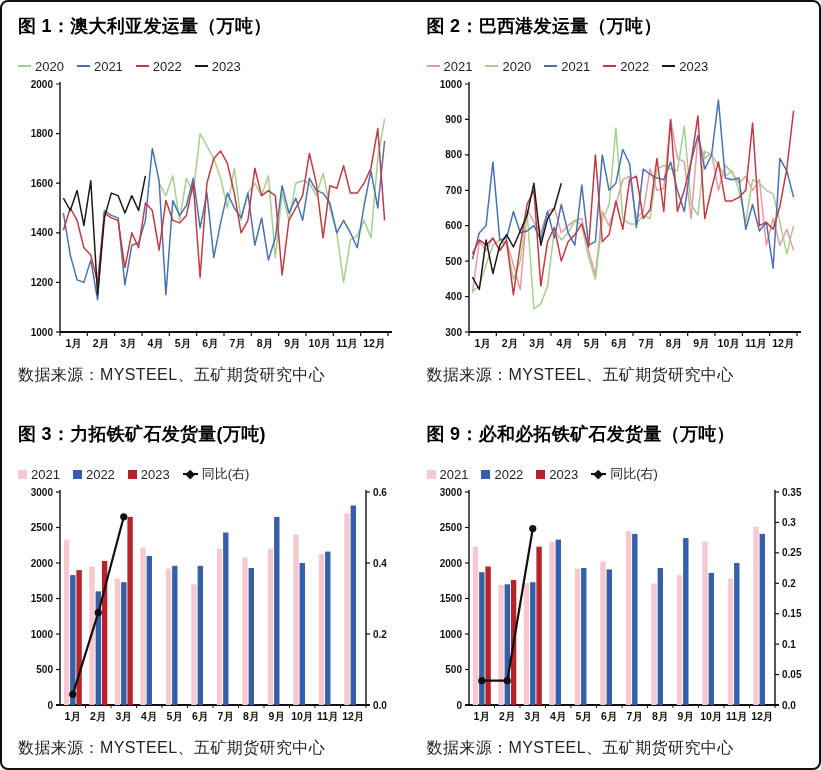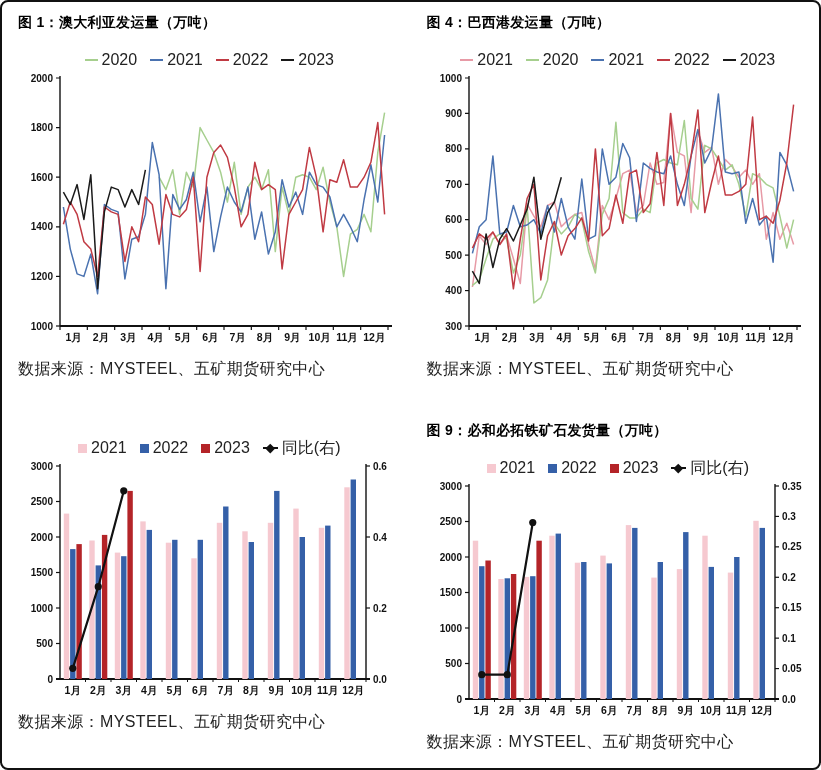--- a/index.html
+++ b/index.html
@@ -9,26 +9,26 @@
     width:821px;height:770px;background:#fff;
     border:2px solid #111;border-radius:8px;overflow:hidden;
     position:relative;
   }
   .grid{
     display:grid;grid-template-columns:1fr 1fr;grid-template-rows:408px 356px;
     width:100%;height:100%;padding:2px 0 0 0;
   }
   .panel{padding:8px 10px 0 16px;overflow:hidden;}
   .panel-title{
-    margin:2px 0 2px 0;font-size:14px;font-weight:bold;color:#000;
+    margin:2px 0 2px 0;font-size:18px;font-weight:bold;color:#000;
     letter-spacing:0.3px;
   }
   .legend{
-    display:flex;justify-content:center;align-items:center;gap:13px;
-    font-size:16px;color:#222;margin:20px 0 0 0;height:16px;
+    display:flex;justify-content:flex-start;align-items:center;gap:13px;
+    font-size:13px;color:#222;margin:20px 0 0 0;height:16px;
   }
   .lg-item{display:inline-flex;align-items:center;gap:4px;}
   .sw-line{display:inline-block;width:13px;height:2.4px;}
   .sw-box{display:inline-block;width:9px;height:9px;}
   .sw-dia-wrap{display:inline-flex;align-items:center;position:relative;width:15px;height:8px;}
   .sw-dia-line{position:absolute;left:0;top:3px;width:15px;height:1.6px;background:#111;}
   .sw-dia{position:absolute;left:4px;top:0.5px;width:6.5px;height:6.5px;background:#111;transform:rotate(45deg);}
   .source{
     font-size:16px;color:#222;margin:9px 0 0 0;letter-spacing:0.4px;
   }
@@ -103,21 +103,21 @@
           <text x="354.3333333333333" y="271" text-anchor="middle" font-size="10.5" font-weight="bold" fill="#111">12月</text>
           <path d="M139.1 107.2L145.9 119.6L152.8 99.8L159.6 144.4L166.4 102.2L173.3 117.1L180.1 57.6L186.9 70.0L193.8 82.4L200.6 102.2L207.4 132.0L214.3 92.3L221.1 144.4L227.9 117.1L234.8 107.2L241.6 119.6L248.4 99.8L255.3 181.6L262.1 117.1L268.9 144.4L275.8 107.2L282.6 104.7L289.4 107.2L296.3 119.6L303.1 97.3L309.9 132.0L316.8 156.8L323.6 206.4L330.4 164.2L337.3 159.3L344.1 144.4L350.9 161.8L357.8 82.4L364.6 42.7" fill="none" stroke="#a6cf8e" stroke-width="1.5" stroke-linejoin="round"></path>
           <path d="M43.4 137.0L50.3 179.1L57.1 203.9L63.9 206.4L70.8 184.1L77.6 223.8L84.4 134.5L91.3 139.4L98.1 141.9L104.9 208.9L111.8 169.2L118.6 166.7L125.4 144.4L132.3 72.5L139.1 104.7L145.9 218.8L152.8 124.6L159.6 139.4L166.4 129.5L173.3 102.2L180.1 151.8L186.9 117.1L193.8 181.6L200.6 146.9L207.4 117.1L214.3 132.0L221.1 141.9L227.9 117.1L234.8 169.2L241.6 141.9L248.4 184.1L255.3 161.8L262.1 109.7L268.9 137.0L275.8 122.1L282.6 144.4L289.4 102.2L296.3 114.6L303.1 117.1L309.9 127.0L316.8 156.8L323.6 144.4L330.4 156.8L337.3 171.7L344.1 129.5L350.9 94.8L357.8 132.0L364.6 65.0" fill="none" stroke="#4a72b0" stroke-width="1.5" stroke-linejoin="round"></path>
           <path d="M43.4 154.3L50.3 132.0L57.1 144.4L63.9 171.7L70.8 179.1L77.6 206.4L84.4 137.0L91.3 141.9L98.1 144.4L104.9 191.5L111.8 156.8L118.6 171.7L125.4 127.0L132.3 134.5L139.1 174.2L145.9 124.6L152.8 144.4L159.6 146.9L166.4 139.4L173.3 107.2L180.1 201.4L186.9 107.2L193.8 82.4L200.6 75.0L207.4 87.4L214.3 117.1L221.1 156.8L227.9 144.4L234.8 92.3L241.6 119.6L248.4 114.6L255.3 119.6L262.1 199.0L268.9 144.4L275.8 132.0L282.6 119.6L289.4 77.4L296.3 107.2L303.1 161.8L309.9 109.7L316.8 112.2L323.6 89.8L330.4 117.1L337.3 117.1L344.1 107.2L350.9 92.3L357.8 52.6L364.6 144.4" fill="none" stroke="#c03a43" stroke-width="1.5" stroke-linejoin="round"></path>
           <path d="M43.4 122.1L50.3 134.5L57.1 114.6L63.9 149.4L70.8 104.7L77.6 218.8L84.4 141.9L91.3 117.1L98.1 119.6L104.9 137.0L111.8 119.6L118.6 134.5L125.4 99.8" fill="none" stroke="#1a1a1a" stroke-width="1.5" stroke-linejoin="round"></path>
         </svg>
       <p class="source">数据来源：MYSTEEL、五矿期货研究中心</p>
     </section>
 
     <section class="panel">
-      <h3 class="panel-title">图 4：巴西港发运量（万吨）</h3>
+      <h3 class="panel-title">图 2：巴西港发运量（万吨）</h3>
       <div class="legend">
           <span class="lg-item">
             <span class="sw-line" style="background:#e79aa6"></span>
             <span>2021</span>
           </span>
           <span class="lg-item">
             <span class="sw-line" style="background:#a6cf8e"></span>
             <span>2020</span>
           </span>
           <span class="lg-item">
@@ -180,20 +180,21 @@
           <path d="M43.4 217.0L50.3 165.7L57.1 174.5L63.9 162.1L70.8 174.5L77.6 165.7L84.4 188.7L91.3 213.5L98.1 133.8L104.9 146.2L111.8 156.8L118.6 135.5L125.4 132.0L132.3 156.8L139.1 149.7L145.9 144.4L152.8 142.6L159.6 174.5L166.4 199.3L173.3 135.5L180.1 149.7L186.9 128.5L193.8 103.7L200.6 100.1L207.4 142.6L214.3 135.5L221.1 93.0L227.9 114.3L234.8 112.5L241.6 43.4L248.4 82.4L255.3 85.9L262.1 142.6L268.9 61.1L275.8 82.4L282.6 77.1L289.4 114.3L296.3 89.5L303.1 96.6L309.9 107.2L316.8 100.1L323.6 114.3L330.4 103.7L337.3 169.2L344.1 142.6L350.9 169.2L357.8 153.3L364.6 174.5" fill="none" stroke="#e79aa6" stroke-width="1.5" stroke-linejoin="round"></path>
           <path d="M43.4 215.3L50.3 209.9L57.1 188.7L63.9 169.2L70.8 163.9L77.6 169.2L84.4 202.9L91.3 185.1L98.1 135.5L104.9 233.0L111.8 227.7L118.6 209.9L125.4 153.3L132.3 163.9L139.1 156.8L145.9 144.4L152.8 149.7L159.6 181.6L166.4 202.9L173.3 144.4L180.1 128.5L186.9 52.3L193.8 142.6L200.6 147.9L207.4 147.9L214.3 139.1L221.1 142.6L227.9 93.0L234.8 89.5L241.6 93.0L248.4 94.8L255.3 50.5L262.1 128.5L268.9 139.1L275.8 75.3L282.6 78.9L289.4 89.5L296.3 100.1L303.1 94.8L309.9 114.3L316.8 146.2L323.6 103.7L330.4 107.2L337.3 114.3L344.1 117.8L350.9 146.2L357.8 178.1L364.6 149.7" fill="none" stroke="#a6cf8e" stroke-width="1.5" stroke-linejoin="round"></path>
           <path d="M43.4 183.4L50.3 156.8L57.1 149.7L63.9 85.9L70.8 163.9L77.6 162.1L84.4 135.5L91.3 156.8L98.1 155.0L104.9 149.7L111.8 163.9L118.6 135.5L125.4 162.1L132.3 128.5L139.1 156.8L145.9 169.2L152.8 109.0L159.6 169.2L166.4 165.7L173.3 78.9L180.1 114.3L186.9 107.2L193.8 73.5L200.6 87.7L207.4 151.5L214.3 93.0L221.1 98.3L227.9 101.9L234.8 103.7L241.6 85.9L248.4 114.3L255.3 135.5L262.1 85.9L268.9 59.4L275.8 93.0L282.6 78.9L289.4 23.9L296.3 101.9L303.1 103.7L309.9 101.9L316.8 153.3L323.6 128.5L330.4 155.0L337.3 146.2L344.1 192.2L350.9 82.4L357.8 94.8L364.6 121.4" fill="none" stroke="#4a72b0" stroke-width="1.5" stroke-linejoin="round"></path>
           <path d="M43.4 178.1L50.3 163.9L57.1 169.2L63.9 162.1L70.8 174.5L77.6 163.9L84.4 218.8L91.3 169.2L98.1 128.5L104.9 114.3L111.8 209.9L118.6 165.7L125.4 151.5L132.3 185.1L139.1 165.7L145.9 158.6L152.8 147.9L159.6 171.0L166.4 78.9L173.3 165.7L180.1 158.6L186.9 124.9L193.8 153.3L200.6 103.7L207.4 100.1L214.3 142.6L221.1 133.8L227.9 82.4L234.8 135.5L241.6 43.4L248.4 135.5L255.3 114.3L262.1 85.9L268.9 39.9L275.8 142.6L282.6 112.5L289.4 85.9L296.3 124.9L303.1 124.9L309.9 121.4L316.8 114.3L323.6 47.0L330.4 149.7L337.3 146.2L344.1 153.3L350.9 130.2L357.8 93.0L364.6 34.6" fill="none" stroke="#c03a43" stroke-width="1.5" stroke-linejoin="round"></path>
           <path d="M43.4 201.1L50.3 213.5L57.1 163.9L63.9 197.5L70.8 169.2L77.6 158.6L84.4 171.0L91.3 155.0L98.1 139.1L104.9 107.2L111.8 169.2L118.6 142.6L125.4 132.0L132.3 107.2" fill="none" stroke="#1a1a1a" stroke-width="1.5" stroke-linejoin="round"></path>
         </svg>
       <p class="source">数据来源：MYSTEEL、五矿期货研究中心</p>
     </section>
 
     <section class="panel">
+      <h3 class="panel-title">图 3：力拓铁矿石发货量(万吨)</h3>
       <div class="legend">
           <span class="lg-item">
             <span class="sw-box" style="background:#f6c9d0"></span>
             <span>2021</span>
           </span>
           <span class="lg-item">
             <span class="sw-box" style="background:#3560a8"></span>
             <span>2022</span>
           </span>
           <span class="lg-item">

